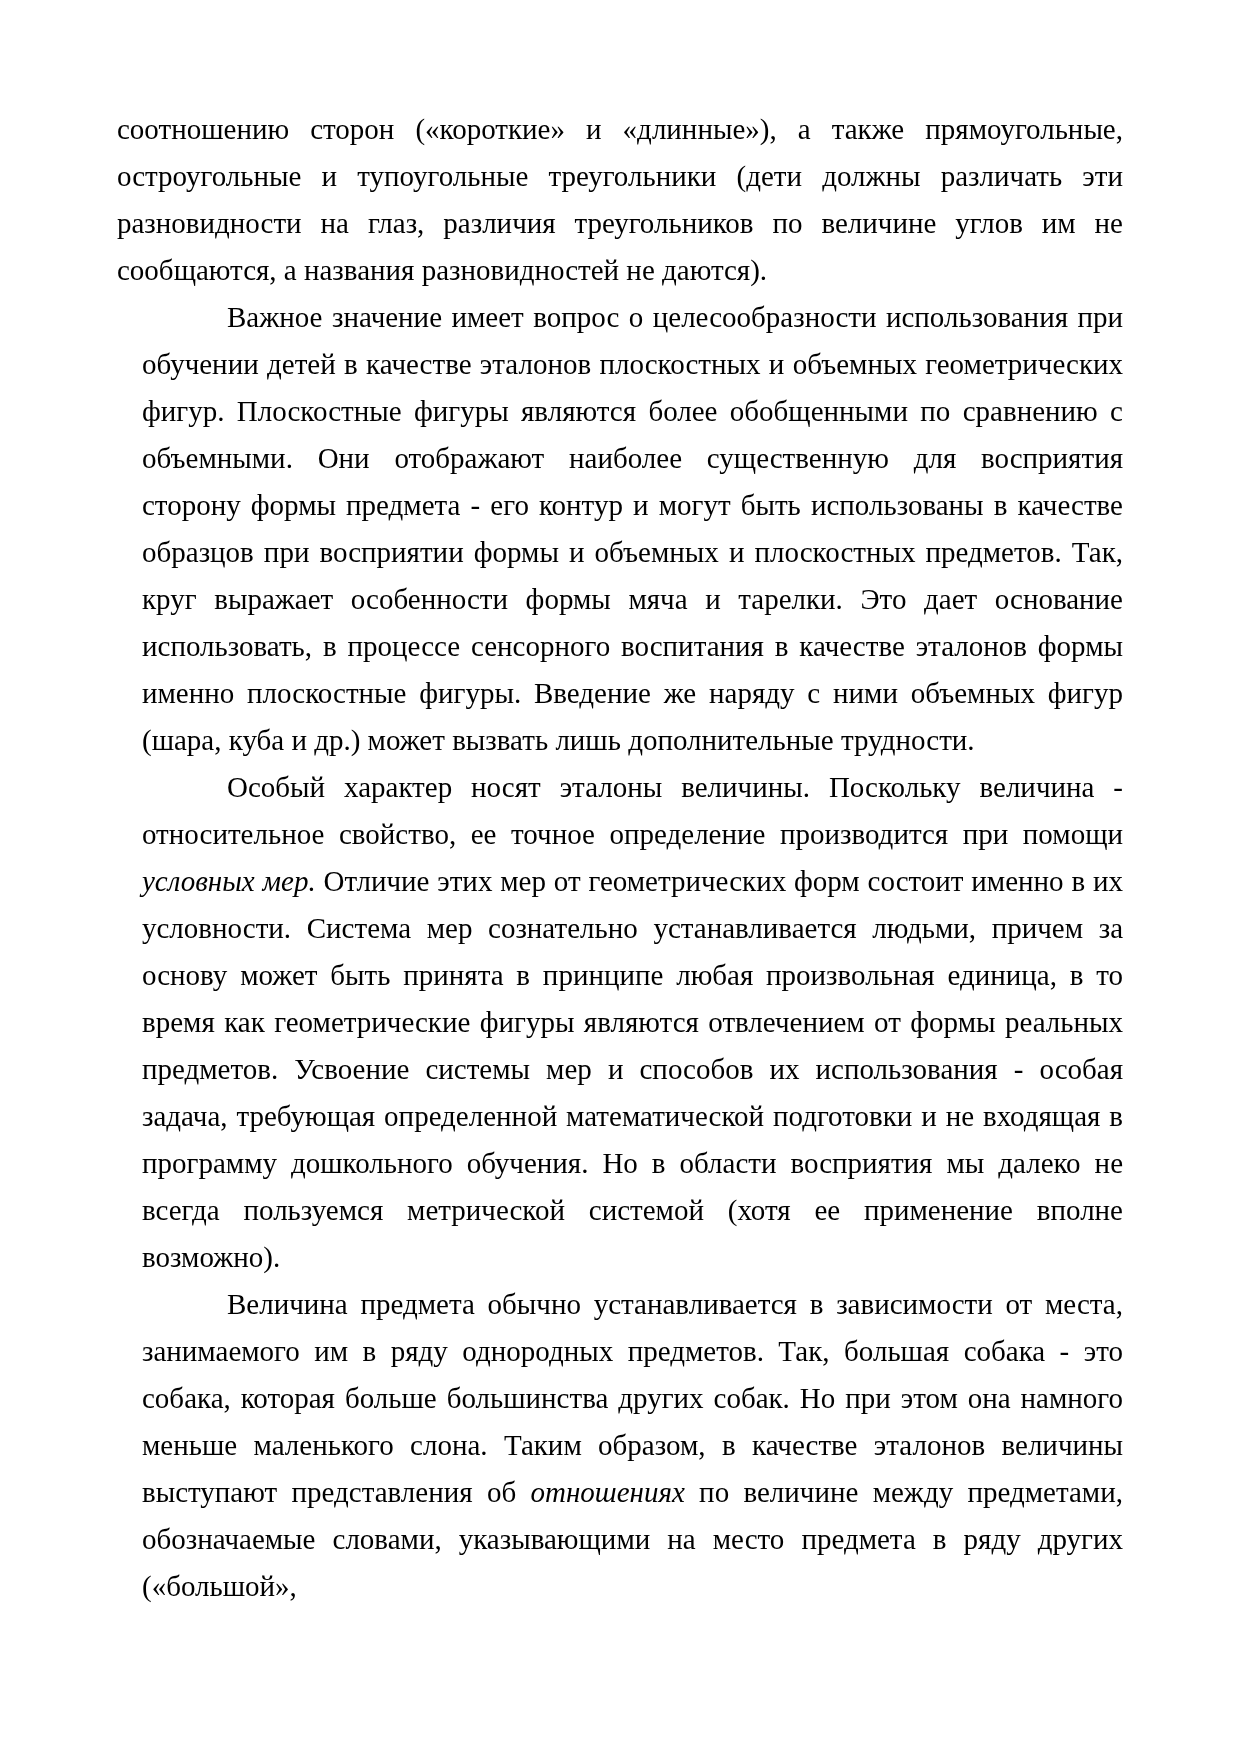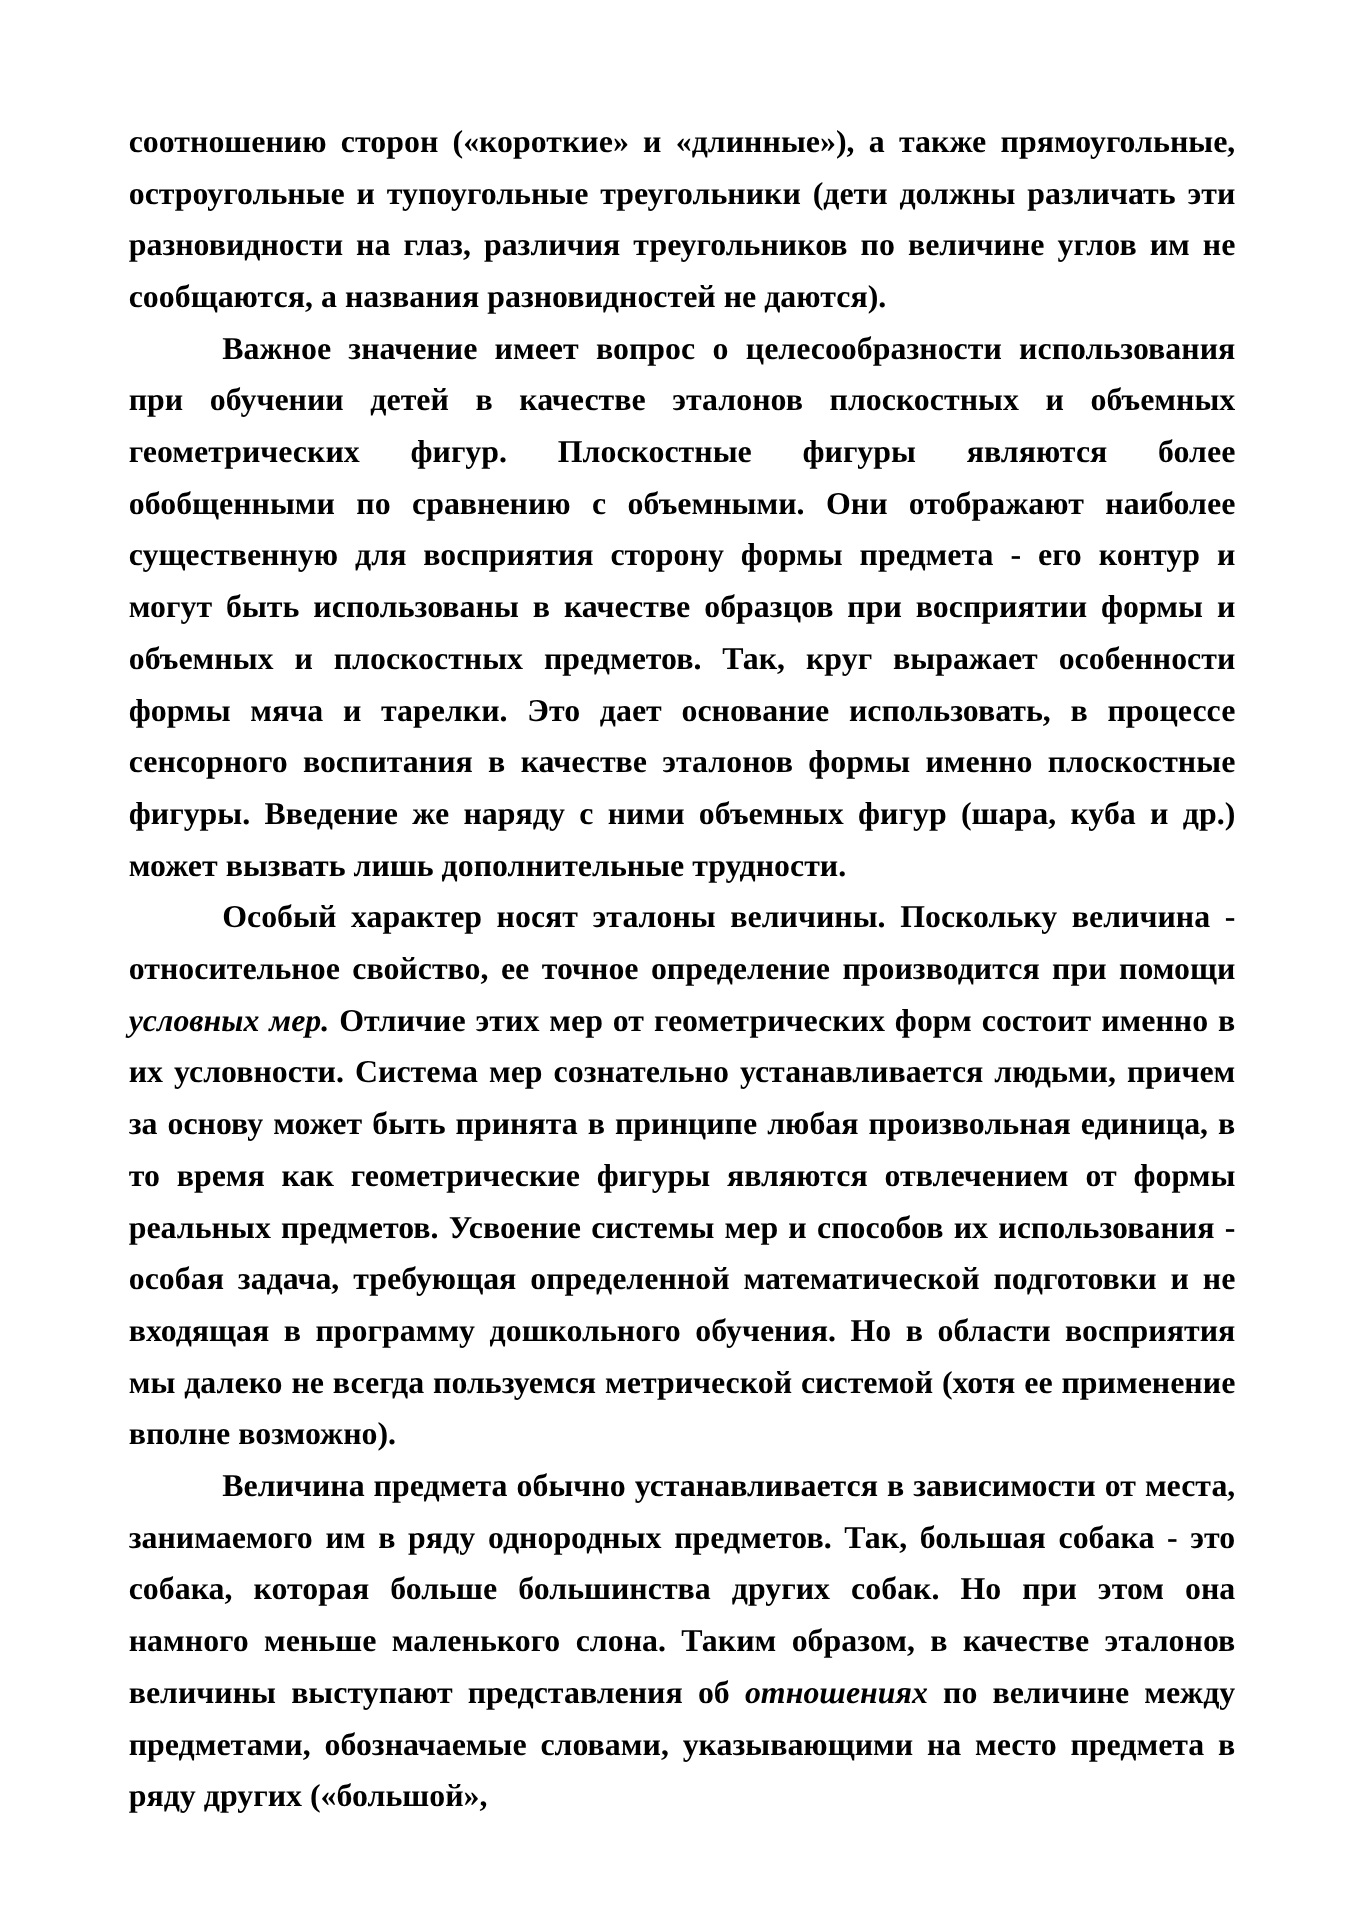--- a/index.html
+++ b/index.html
@@ -22,24 +22,24 @@
     color: #000000;
     font-family: "Liberation Serif", "DejaVu Serif", serif;
     font-size: 29px;
     line-height: 47px;
     text-align: justify;
     text-justify: inter-word;
   }
   .content p {
     margin: 0;
     padding: 0;
-    font-weight: bold;
   }
   .content p.indent {
     text-indent: 85px;
+    margin-left: 25px;
   }
   .content .italic {
     font-style: italic;
   }
 </style>
 </head>
 <body>
 
 <div class="page">
   <div class="content" id="text-content">

